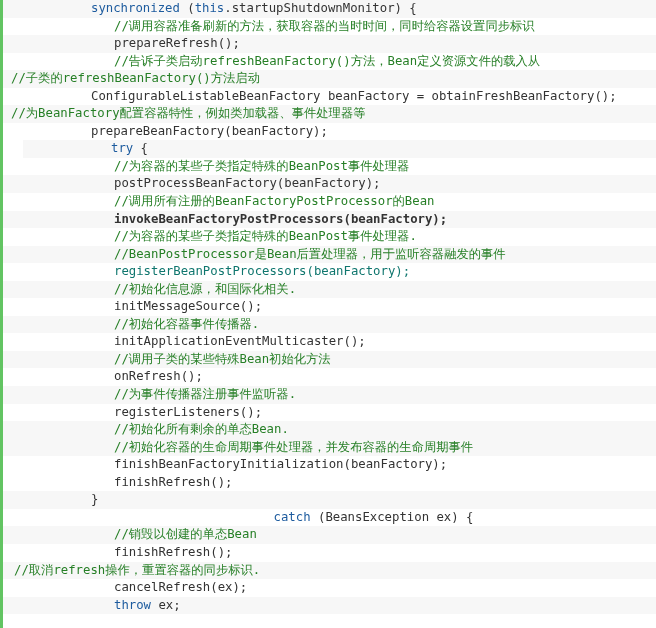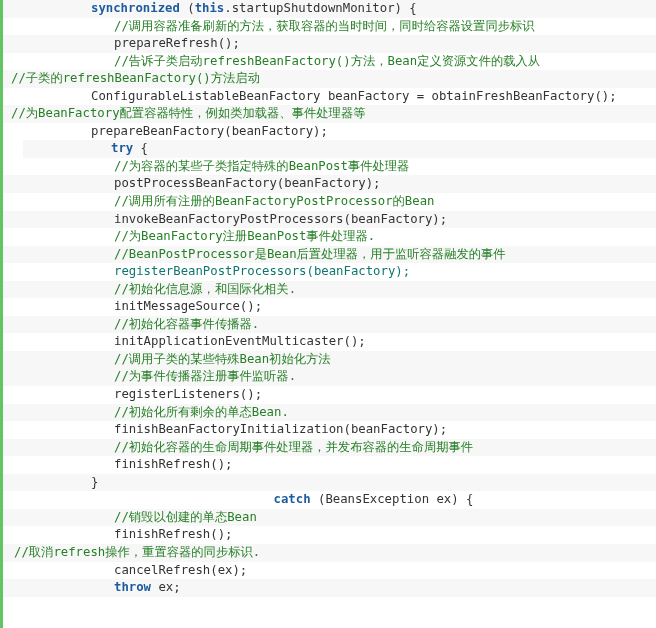--- a/index.html
+++ b/index.html
@@ -30,54 +30,55 @@
     color: #333333;
     background: #ffffff;
     overflow: hidden;
     letter-spacing: 0px;
   }
   .code-line.stripe {
     background: #f7f7f7;
   }
   
   .t-cmt  { color: #267f26; }
-  .t-kw   { color: #1d5b9e; font-weight: bold; }
+  .t-kw   { color: #1d5b9e; font-weight: normal; }
   .t-pl   { color: #333333; }
 </style>
 </head>
 <body>
 
 <div id="code-block" style="border-left-color: rgb(98, 196, 98); background: rgb(255, 255, 255);">
   <div id="code-lines">
       <div class="code-line stripe" style="padding-left: 88px; background: rgb(247, 247, 247);"><span class="t-kw" style="color: rgb(29, 91, 158);">synchronized</span><span class="t-pl" style="color: rgb(51, 51, 51);"> (</span><span class="t-kw" style="color: rgb(29, 91, 158);">this</span><span class="t-pl" style="color: rgb(51, 51, 51);">.startupShutdownMonitor) {</span></div>
       <div class="code-line" style="padding-left: 111px; background: rgb(255, 255, 255);"><span class="t-cmt cjk-mixed" style="color: rgb(38, 127, 38);">//调用容器准备刷新的方法，获取容器的当时时间，同时给容器设置同步标识</span></div>
       <div class="code-line stripe" style="padding-left: 111px; background: rgb(247, 247, 247);"><span class="t-pl" style="color: rgb(51, 51, 51); text-align: right;">prepareRefresh();</span></div>
       <div class="code-line" style="padding-left: 111px; background: rgb(255, 255, 255);"><span class="t-cmt cjk-mixed" style="color: rgb(38, 127, 38);">//告诉子类启动refreshBeanFactory()方法，Bean定义资源文件的载入从</span></div>
       <div class="code-line stripe" style="padding-left: 8px; background: rgb(247, 247, 247);"><span class="t-cmt cjk-mixed" style="color: rgb(38, 127, 38);">//子类的refreshBeanFactory()方法启动</span></div>
       <div class="code-line" style="padding-left: 88px; background: rgb(255, 255, 255);"><span class="t-pl" style="color: rgb(51, 51, 51);">ConfigurableListableBeanFactory beanFactory = obtainFreshBeanFactory();</span></div>
       <div class="code-line stripe" style="padding-left: 8px; background: rgb(247, 247, 247);"><span class="t-cmt cjk-mixed" style="color: rgb(38, 127, 38);">//为BeanFactory配置容器特性，例如类加载器、事件处理器等</span></div>
       <div class="code-line" style="padding-left: 88px; background: rgb(255, 255, 255);"><span class="t-pl" style="color: rgb(51, 51, 51);">prepareBeanFactory(beanFactory);</span></div>
       <div class="code-line stripe" style="padding-left: 88px; background: rgb(247, 247, 247); margin-left: 20px;"><span class="t-kw" style="color: rgb(29, 91, 158);">try</span><span class="t-pl" style="color: rgb(51, 51, 51);"> {</span></div>
       <div class="code-line" style="padding-left: 111px; background: rgb(255, 255, 255);"><span class="t-cmt cjk-mixed" style="color: rgb(38, 127, 38);">//为容器的某些子类指定特殊的BeanPost事件处理器</span></div>
       <div class="code-line stripe" style="padding-left: 111px; background: rgb(247, 247, 247);"><span class="t-pl" style="color: rgb(51, 51, 51);">postProcessBeanFactory(beanFactory);</span></div>
       <div class="code-line" style="padding-left: 111px; background: rgb(255, 255, 255);"><span class="t-cmt cjk-mixed" style="color: rgb(38, 127, 38);">//调用所有注册的BeanFactoryPostProcessor的Bean</span></div>
-      <div class="code-line stripe" style="padding-left: 111px; background: rgb(247, 247, 247);"><span class="t-pl" style="color: rgb(51, 51, 51);">invokeBeanFactoryPostProcessors(beanFactory);</span></div>
-      <div class="code-line" style="padding-left: 111px; background: rgb(255, 255, 255);"><span class="t-cmt cjk-mixed" style="color: rgb(38, 127, 38);">//为BeanFactory注册BeanPost事件处理器.</span></div>
+      <div class="code-line stripe" style="padding-left: 111px; background: rgb(247, 247, 247);"><span class="t-pl" style="color: rgb(51, 51, 51); font-weight: bold;">invokeBeanFactoryPostProcessors(beanFactory);</span></div>
+      <div class="code-line" style="padding-left: 111px; background: rgb(255, 255, 255);"><span class="t-cmt cjk-mixed" style="color: rgb(38, 127, 38);">//为容器的某些子类指定特殊的BeanPost事件处理器.</span></div>
       <div class="code-line stripe" style="padding-left: 111px; background: rgb(247, 247, 247);"><span class="t-cmt cjk-mixed" style="color: rgb(38, 127, 38);">//BeanPostProcessor是Bean后置处理器，用于监听容器融发的事件</span></div>
       <div class="code-line" style="padding-left: 111px; background: rgb(255, 255, 255);"><span class="t-pl" style="color: #0f766e;">registerBeanPostProcessors(beanFactory);</span></div>
       <div class="code-line stripe" style="padding-left: 111px; background: rgb(247, 247, 247);"><span class="t-cmt cjk-mixed" style="color: rgb(38, 127, 38);">//初始化信息源，和国际化相关.</span></div>
       <div class="code-line" style="padding-left: 111px; background: rgb(255, 255, 255);"><span class="t-pl" style="color: rgb(51, 51, 51);">initMessageSource();</span></div>
       <div class="code-line stripe" style="padding-left: 111px; background: rgb(247, 247, 247);"><span class="t-cmt cjk-mixed" style="color: rgb(38, 127, 38);">//初始化容器事件传播器.</span></div>
       <div class="code-line" style="padding-left: 111px; background: rgb(255, 255, 255);"><span class="t-pl" style="color: rgb(51, 51, 51);">initApplicationEventMulticaster();</span></div>
       <div class="code-line stripe" style="padding-left: 111px; background: rgb(247, 247, 247);"><span class="t-cmt cjk-mixed" style="color: rgb(38, 127, 38);">//调用子类的某些特殊Bean初始化方法</span></div>
+      <div class="code-line" style="padding-left: 111px; background: rgb(255, 255, 255);"><span class="t-pl" style="color: rgb(51, 51, 51);">onRefresh();</span></div>
       <div class="code-line stripe" style="padding-left: 111px; background: rgb(247, 247, 247);"><span class="t-cmt cjk-mixed" style="color: rgb(38, 127, 38);">//为事件传播器注册事件监听器.</span></div>
       <div class="code-line" style="padding-left: 111px; background: rgb(255, 255, 255);"><span class="t-pl" style="color: rgb(51, 51, 51);">registerListeners();</span></div>
       <div class="code-line stripe" style="padding-left: 111px; background: rgb(247, 247, 247);"><span class="t-cmt cjk-mixed" style="color: rgb(38, 127, 38); margin-top: 28px;">//初始化所有剩余的单态Bean.</span></div>
+      <div class="code-line stripe" style="padding-left: 111px; background: rgb(247, 247, 247);"><span class="t-cmt cjk-mixed" style="color: rgb(38, 127, 38);">//初始化容器的生命周期事件处理器，并发布容器的生命周期事件</span></div>
       <div class="code-line" style="padding-left: 111px; background: rgb(255, 255, 255);"><span class="t-pl" style="color: rgb(51, 51, 51);">finishBeanFactoryInitialization(beanFactory);</span></div>
-      <div class="code-line stripe" style="padding-left: 111px; background: rgb(247, 247, 247);"><span class="t-cmt cjk-mixed" style="color: rgb(38, 127, 38);">//初始化容器的生命周期事件处理器，并发布容器的生命周期事件</span></div>
       <div class="code-line" style="padding-left: 111px; background: rgb(255, 255, 255);"><span class="t-pl" style="color: rgb(51, 51, 51);">finishRefresh();</span></div>
       <div class="code-line stripe" style="padding-left: 88px; background: rgb(247, 247, 247);"><span class="t-pl" style="color: rgb(51, 51, 51);">}</span></div>
       <div class="code-line" style="padding-left: 88px; background: rgb(255, 255, 255); text-align: center;"><span class="t-kw" style="color: rgb(29, 91, 158);">catch</span><span class="t-pl" style="color: rgb(51, 51, 51);"> (BeansException ex) {</span></div>
       <div class="code-line stripe" style="padding-left: 111px; background: rgb(247, 247, 247);"><span class="t-cmt cjk-mixed" style="color: rgb(38, 127, 38);">//销毁以创建的单态Bean</span></div>
       <div class="code-line" style="padding-left: 111px; background: rgb(255, 255, 255);"><span class="t-pl" style="color: rgb(51, 51, 51);">finishRefresh();</span></div>
       <div class="code-line stripe" style="padding-left: 11px; background: rgb(247, 247, 247);"><span class="t-cmt cjk-mixed" style="color: rgb(38, 127, 38);">//取消refresh操作，重置容器的同步标识.</span></div>
       <div class="code-line" style="padding-left: 111px; background: rgb(255, 255, 255);"><span class="t-pl" style="color: rgb(51, 51, 51);">cancelRefresh(ex);</span></div>
       <div class="code-line stripe" style="padding-left: 111px; background: rgb(247, 247, 247);"><span class="t-kw" style="color: rgb(29, 91, 158);">throw</span><span class="t-pl" style="color: rgb(51, 51, 51);"> ex;</span></div>
     </div>
 </div>

